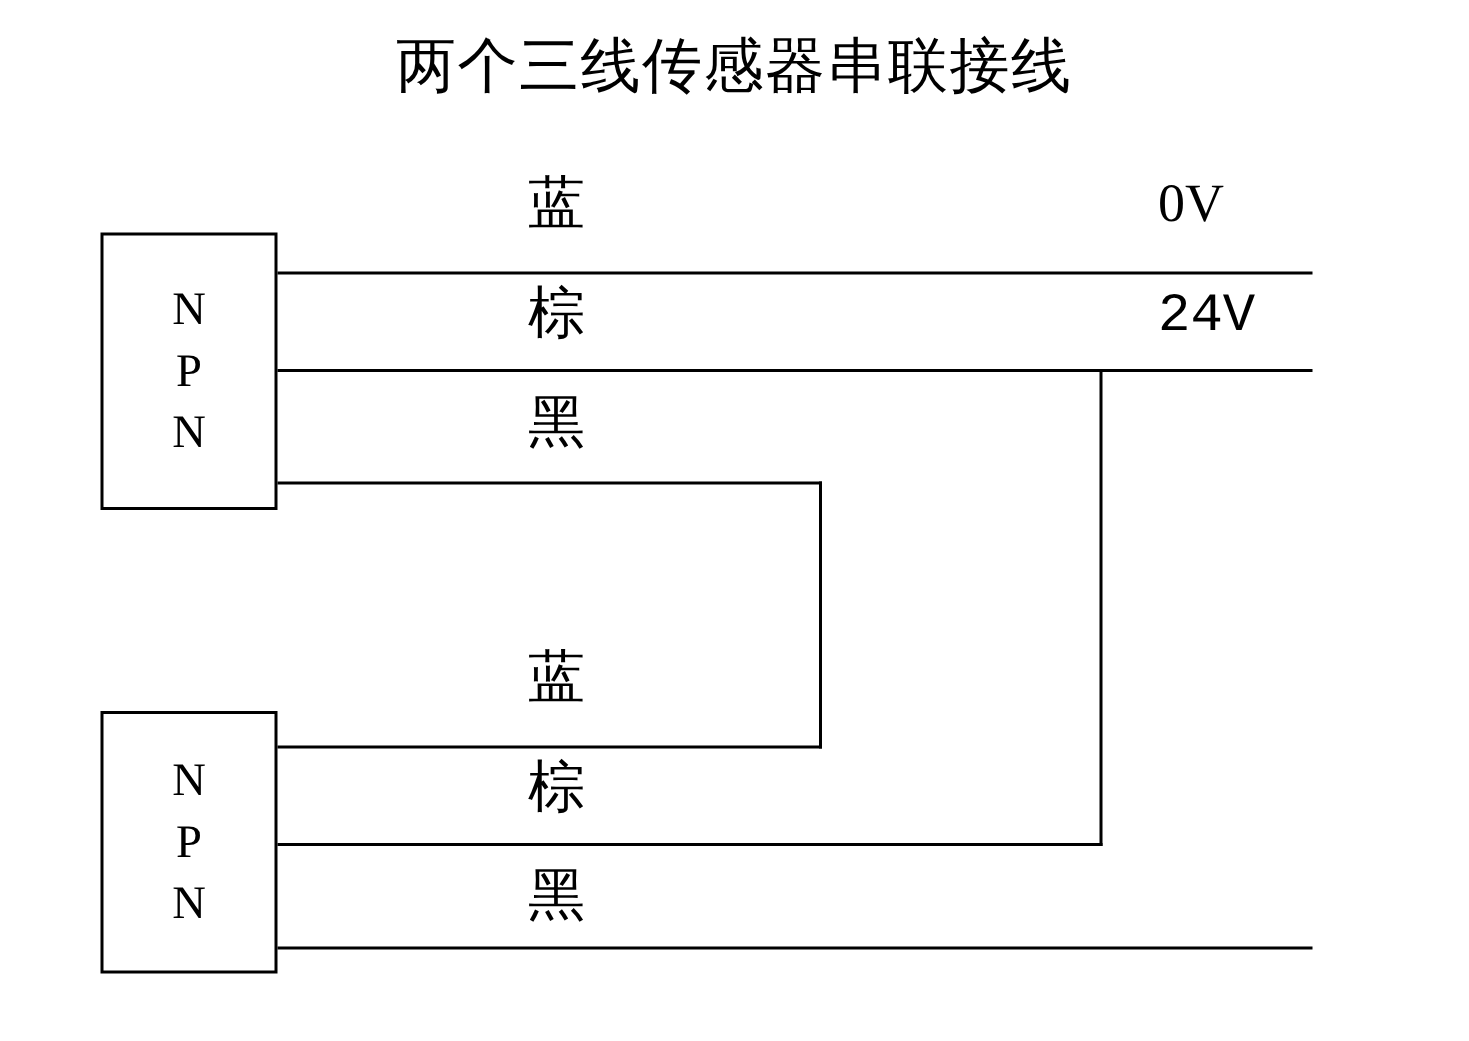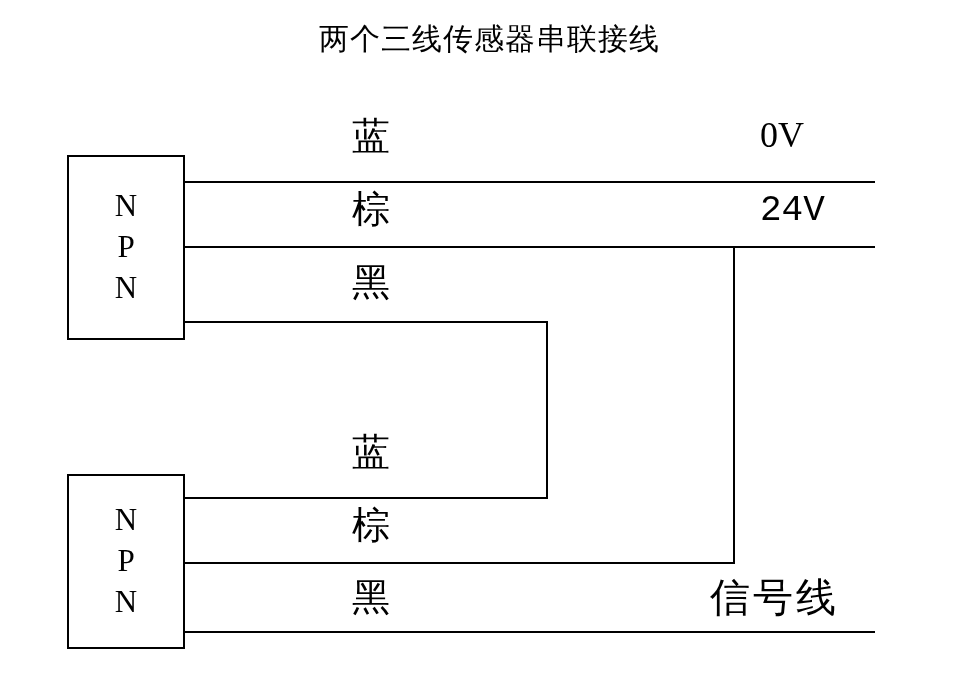--- a/index.html
+++ b/index.html
@@ -20,21 +20,21 @@
     overflow: hidden;
   }
 
   
   .diagram-title {
     position: absolute;
     left: 0;
     top: 22px;
     width: 979px;
     text-align: center;
-    font-size: 30px;
+    font-size: 40px;
     line-height: 1.1;
     letter-spacing: 1px;
     white-space: nowrap;
   }
 
   
   .sensor-box {
     position: absolute;
     box-sizing: border-box;
     border: 2px solid #000000;
@@ -69,20 +69,21 @@
     font-size: 38px;
     line-height: 1;
     white-space: nowrap;
   }
   .rail-label {
     position: absolute;
     font-size: 36px;
     line-height: 1;
     white-space: nowrap;
     font-family: "Liberation Serif", "DejaVu Serif", serif;
+    margin-left: 12px;
   }
   .signal-label {
     position: absolute;
     font-size: 40px;
     line-height: 1;
     white-space: nowrap;
     letter-spacing: 3px;
   }
 </style>
 </head>
@@ -129,15 +130,14 @@
   <div class="wire-label" style="left:352px; top:433px;">蓝</div>
 
   <div class="wire-label" style="left:352px; top:506px;">棕</div>
 
   <div class="wire-label" style="left:352px; top:578px;">黑</div>
 
   <div class="rail-label" style="left:760px; top:117px;">0V</div>
 
   <div class="rail-label" style="left:760px; top:193px;font-family:Liberation Mono, monospace;">24V</div>
 
-  <div class="signal-label" style="left:710px; top:578px;">信号线</div>
 
 </div>
 
 </body></html>

